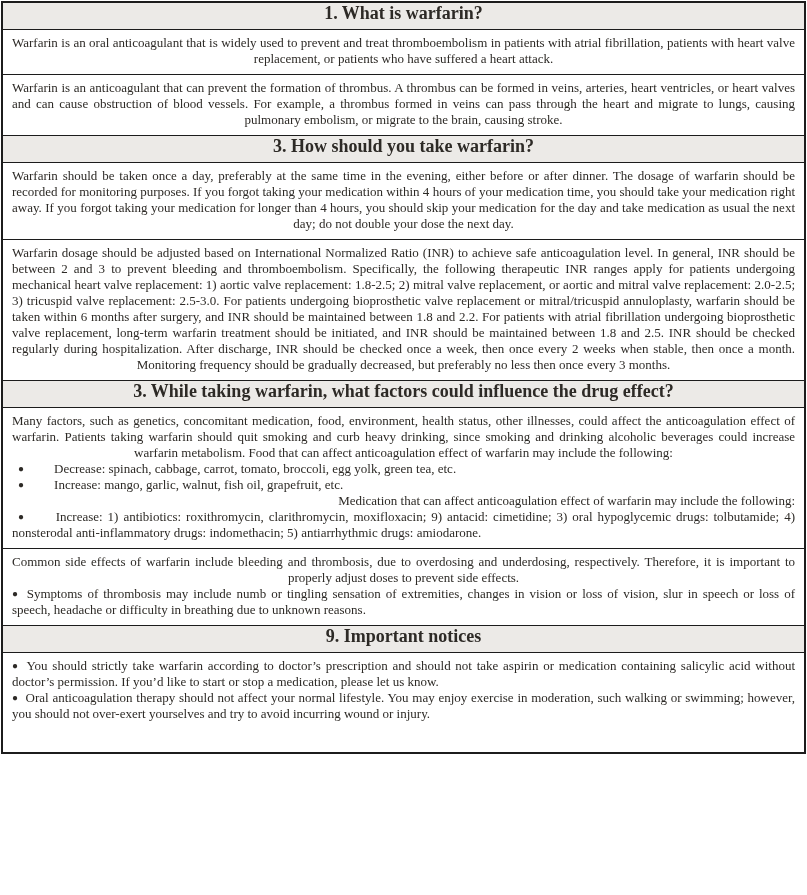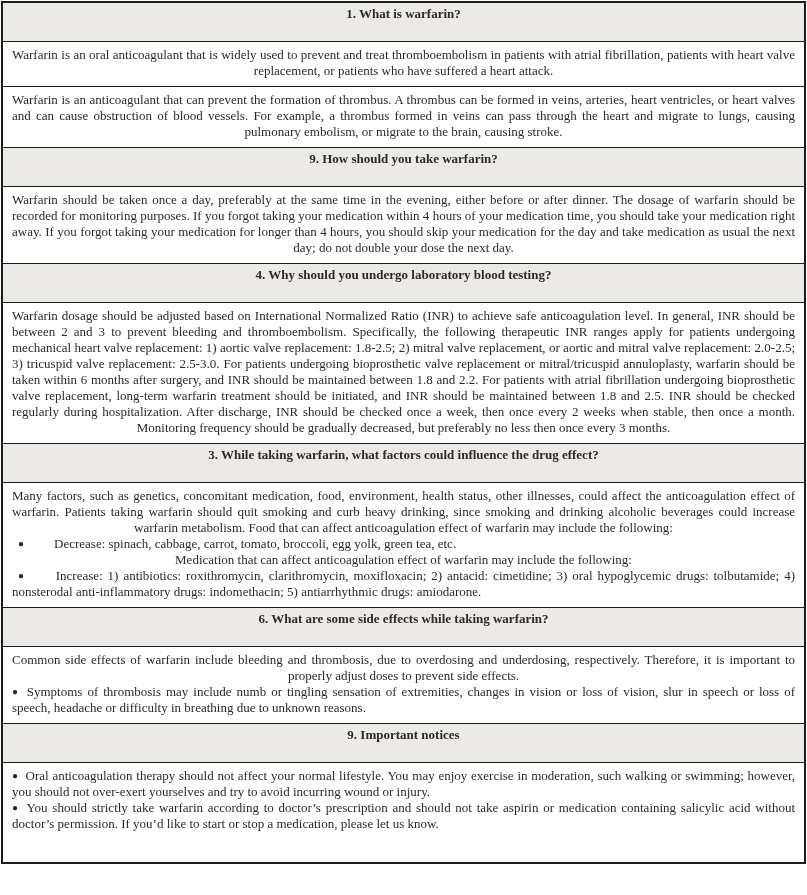--- a/index.html
+++ b/index.html
@@ -21,44 +21,44 @@
   .doc{
     margin:1px;
     border:2px solid var(--border);
     background:var(--page-bg);
   }
   .row-header{
     background:var(--header-bg);
     border-bottom:1px solid var(--border);
     text-align:center;
     font-weight:700;
-    font-size:13px;
+    font-size:18px;
     line-height:15px;
-    padding:3px 8px 20px;
+    padding:3px 8px 8px;
   }
   .row-body{
     padding:5px 9px 7px;
     font-size:13px;
     line-height:16px;
     background:var(--page-bg);
   }
   .sec:not(:last-child) .row-body{
     border-bottom:1px solid var(--border);
   }
   .sec:last-child .row-body{
     padding-bottom:30px;
   }
   .block{margin:0;}
   .block + .block{}
   .para-justify{
     text-align:justify;
     text-align-last:center;
     font-family:Liberation Serif, serif;
   }
-  .para-left{text-align:center;}
+  .para-left{text-align:right;}
   .bullet{
     text-align:justify;
     text-align-last:left;
   }
   .glyph{
     font-size:10px;
     vertical-align:1px;
   }
   .bullet-tight .glyph{margin-right:7px;}
   .bullet-wide .glyph{margin-left:6px;margin-right:30px;}
@@ -72,47 +72,46 @@
       <div class="row-body">
         <p class="block para para-justify">Warfarin is an oral anticoagulant that is widely used to prevent and treat thromboembolism in patients with atrial fibrillation, patients with heart valve replacement, or patients who have suffered a heart attack.</p>
       </div>
     </section>
     <section class="sec">
       <div class="row-body">
         <p class="block para para-justify">Warfarin is an anticoagulant that can prevent the formation of thrombus. A thrombus can be formed in veins, arteries, heart ventricles, or heart valves and can cause obstruction of blood vessels. For example, a thrombus formed in veins can pass through the heart and migrate to lungs, causing pulmonary embolism, or migrate to the brain, causing stroke.</p>
       </div>
     </section>
     <section class="sec">
-      <div class="row-header">9. How should you take warfarin?</div>
+      <div class="row-header">3. How should you take warfarin?</div>
       <div class="row-body">
         <p class="block para para-justify">Warfarin should be taken once a day, preferably at the same time in the evening, either before or after dinner. The dosage of warfarin should be recorded for monitoring purposes. If you forgot taking your medication within 4 hours of your medication time, you should take your medication right away. If you forgot taking your medication for longer than 4 hours, you should skip your medication for the day and take medication as usual the next day; do not double your dose the next day.</p>
       </div>
     </section>
     <section class="sec">
-      <div class="row-header">4. Why should you undergo laboratory blood testing?</div>
       <div class="row-body">
         <p class="block para para-justify">Warfarin dosage should be adjusted based on International Normalized Ratio (INR) to achieve safe anticoagulation level. In general, INR should be between 2 and 3 to prevent bleeding and thromboembolism. Specifically, the following therapeutic INR ranges apply for patients undergoing mechanical heart valve replacement: 1) aortic valve replacement: 1.8-2.5; 2) mitral valve replacement, or aortic and mitral valve replacement: 2.0-2.5; 3) tricuspid valve replacement: 2.5-3.0. For patients undergoing bioprosthetic valve replacement or mitral/tricuspid annuloplasty, warfarin should be taken within 6 months after surgery, and INR should be maintained between 1.8 and 2.2. For patients with atrial fibrillation undergoing bioprosthetic valve replacement, long-term warfarin treatment should be initiated, and INR should be maintained between 1.8 and 2.5. INR should be checked regularly during hospitalization. After discharge, INR should be checked once a week, then once every 2 weeks when stable, then once a month. Monitoring frequency should be gradually decreased, but preferably no less then once every 3 months.</p>
       </div>
     </section>
     <section class="sec">
       <div class="row-header">3. While taking warfarin, what factors could influence the drug effect?</div>
       <div class="row-body">
         <p class="block para para-justify">Many factors, such as genetics, concomitant medication, food, environment, health status, other illnesses, could affect the anticoagulation effect of warfarin. Patients taking warfarin should quit smoking and curb heavy drinking, since smoking and drinking alcoholic beverages could increase warfarin metabolism. Food that can affect anticoagulation effect of warfarin may include the following:</p>
         <p class="block bullet bullet-wide"><span class="glyph">●</span><span>Decrease: spinach, cabbage, carrot, tomato, broccoli, egg yolk, green tea, etc.</span></p>
+        <p class="block bullet bullet-wide"><span class="glyph">●</span><span>Increase: mango, garlic, walnut, fish oil, grapefruit, etc.</span></p>
         <p class="block para para-left">Medication that can affect anticoagulation effect of warfarin may include the following:</p>
-        <p class="block bullet bullet-wide"><span class="glyph">●</span><span>Increase: 1) antibiotics: roxithromycin, clarithromycin, moxifloxacin; 2) antacid: cimetidine; 3) oral hypoglycemic drugs: tolbutamide; 4) nonsterodal anti-inflammatory drugs: indomethacin; 5) antiarrhythmic drugs: amiodarone.</span></p>
+        <p class="block bullet bullet-wide"><span class="glyph">●</span><span>Increase: 1) antibiotics: roxithromycin, clarithromycin, moxifloxacin; 9) antacid: cimetidine; 3) oral hypoglycemic drugs: tolbutamide; 4) nonsterodal anti-inflammatory drugs: indomethacin; 5) antiarrhythmic drugs: amiodarone.</span></p>
       </div>
     </section>
     <section class="sec">
-      <div class="row-header">6. What are some side effects while taking warfarin?</div>
       <div class="row-body">
         <p class="block para para-justify">Common side effects of warfarin include bleeding and thrombosis, due to overdosing and underdosing, respectively. Therefore, it is important to properly adjust doses to prevent side effects.</p>
         <p class="block bullet bullet-tight"><span class="glyph">●</span><span>Symptoms of thrombosis may include numb or tingling sensation of extremities, changes in vision or loss of vision, slur in speech or loss of speech, headache or difficulty in breathing due to unknown reasons.</span></p>
       </div>
     </section>
     <section class="sec">
       <div class="row-header">9. Important notices</div>
       <div class="row-body">
+        <p class="block bullet bullet-tight"><span class="glyph">●</span><span>You should strictly take warfarin according to doctor’s prescription and should not take aspirin or medication containing salicylic acid  without doctor’s permission. If you’d like to start or stop a medication, please let us know.</span></p>
         <p class="block bullet bullet-tight"><span class="glyph">●</span><span>Oral anticoagulation therapy should not affect your normal lifestyle. You may enjoy exercise in moderation, such walking or swimming; however, you should not over-exert yourselves and try to avoid incurring wound or injury.</span></p>
-        <p class="block bullet bullet-tight"><span class="glyph">●</span><span>You should strictly take warfarin according to doctor’s prescription and should not take aspirin or medication containing salicylic acid  without doctor’s permission. If you’d like to start or stop a medication, please let us know.</span></p>
       </div>
     </section>
   </main>
 
 </body></html>

